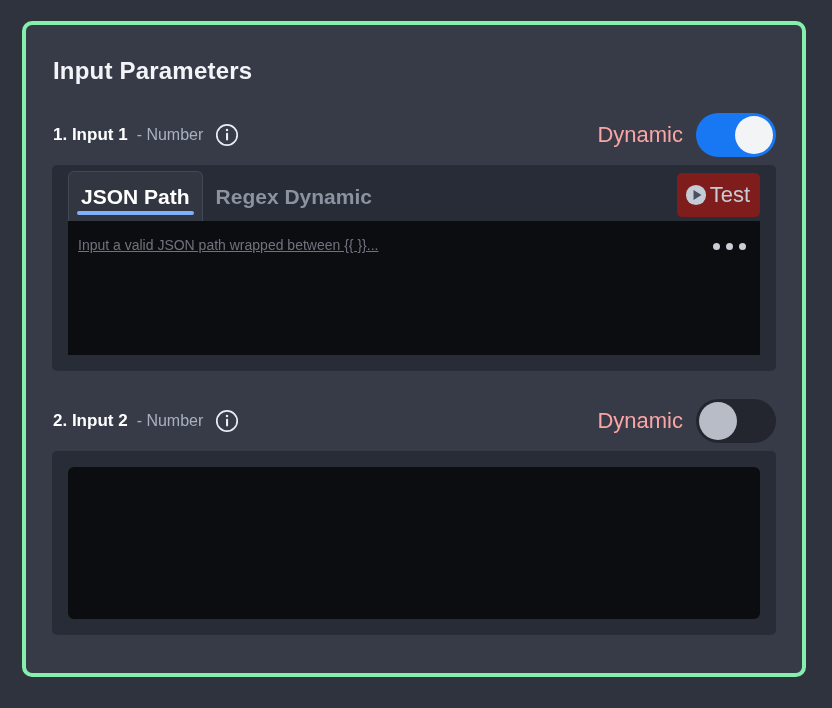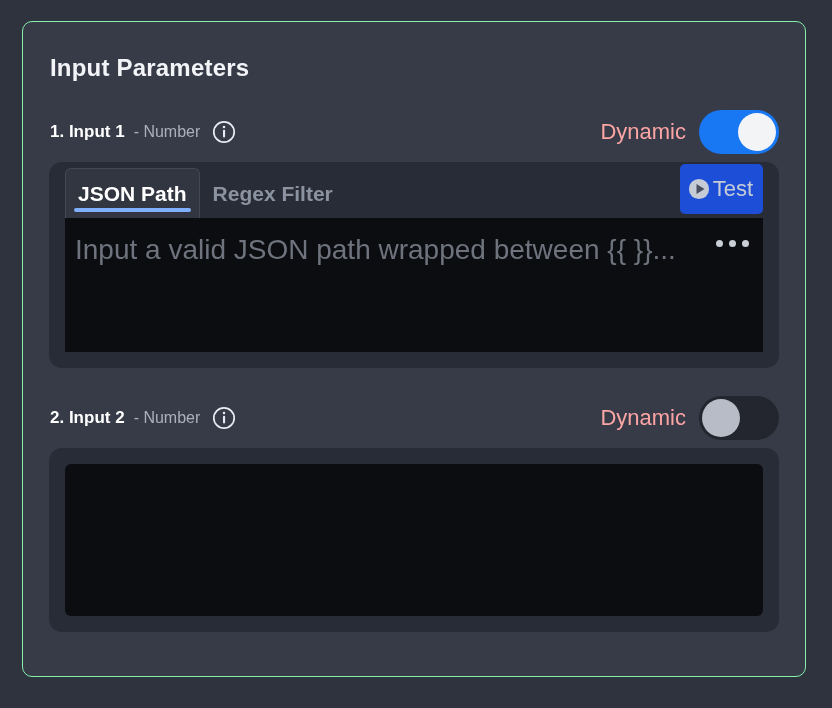--- a/index.html
+++ b/index.html
@@ -15,21 +15,21 @@
 
   
   .card {
     position: absolute;
     left: 22px;
     top: 21px;
     width: 784px;
     height: 656px;
     box-sizing: border-box;
     background: #373b47;
-    border: 1px solid #86efac;
+    border: 4px solid #86efac;
     border-radius: 10px;
     padding: 26px 26px 0 26px;
   }
 
   .panel-title {
     font-size: 24px;
     font-weight: bold;
     color: #f2f4f8;
     letter-spacing: 0.2px;
     margin: 6px 0 0 1px;
@@ -100,21 +100,21 @@
     width: 38px;
     height: 38px;
     border-radius: 50%;
   }
   .toggle.on  .knob { right: 3px; background: #f3f4f6; }
   .toggle.off .knob { left: 3px;  background: #b8bcc6; }
 
   
   .param-body {
     background: #282c36;
-    border-radius: 13px;
+    border-radius: 5px;
     padding: 0;
   }
   .param-body.with-tabs { padding: 0 0 16px 0; }
   .param-body.plain     { padding: 16px; }
 
   
   .tabstrip {
     position: relative;
     display: flex;
     align-items: flex-end;
@@ -155,25 +155,25 @@
     bottom: 6px;
     height: 4px;
     border-radius: 2px;
     background: #7fb0fb;
   }
 
   
   .test-btn {
     margin-left: auto;
     margin-bottom: 4px;
-    height: 50px;
+    height: 44px;
     display: flex;
     align-items: center;
     gap: 3px;
-    background: #1d4ed8;
+    background: #7f1d1d;
     border-radius: 5px;
     padding: 0 10px 0 8px;
     cursor: pointer;
   }
   .test-btn .play {
     width: 22px;
     height: 22px;
     flex: none;
     display: block;
   }
@@ -191,23 +191,24 @@
     height: 134px;
     box-sizing: border-box;
     overflow: hidden;
     cursor: text;
   }
 
   .editor .placeholder {
     position: absolute;
     left: 10px;
     top: 16px;
-    font-size: 28px;
+    font-size: 14px;
     color: #6e737d;
     white-space: nowrap;
+    text-decoration: underline;
   }
 
   .editor .ellipsis-menu {
     position: absolute;
     right: 14px;
     top: 22px;
     display: flex;
     gap: 6px;
     cursor: pointer;
   }
@@ -257,21 +258,21 @@
     <div class="param-body with-tabs">
 
       <div class="tabstrip">
 
         <div class="tab active">
           <span>JSON Path</span>
           <span class="tab-underline"></span>
         </div>
 
         <div class="tab inactive">
-          <span>Regex Filter</span>
+          <span>Regex Dynamic</span>
         </div>
 
         <div class="test-btn">
           <svg class="play" viewBox="0 0 24 24" aria-hidden="true">
             <circle cx="12" cy="12" r="11" fill="#c6ccd6"></circle>
             <polygon points="9.3,6.6 18,12 9.3,17.4" fill="#4a5060"></polygon>
           </svg>
           <span class="test-label">Test</span>
         </div>
       </div>

